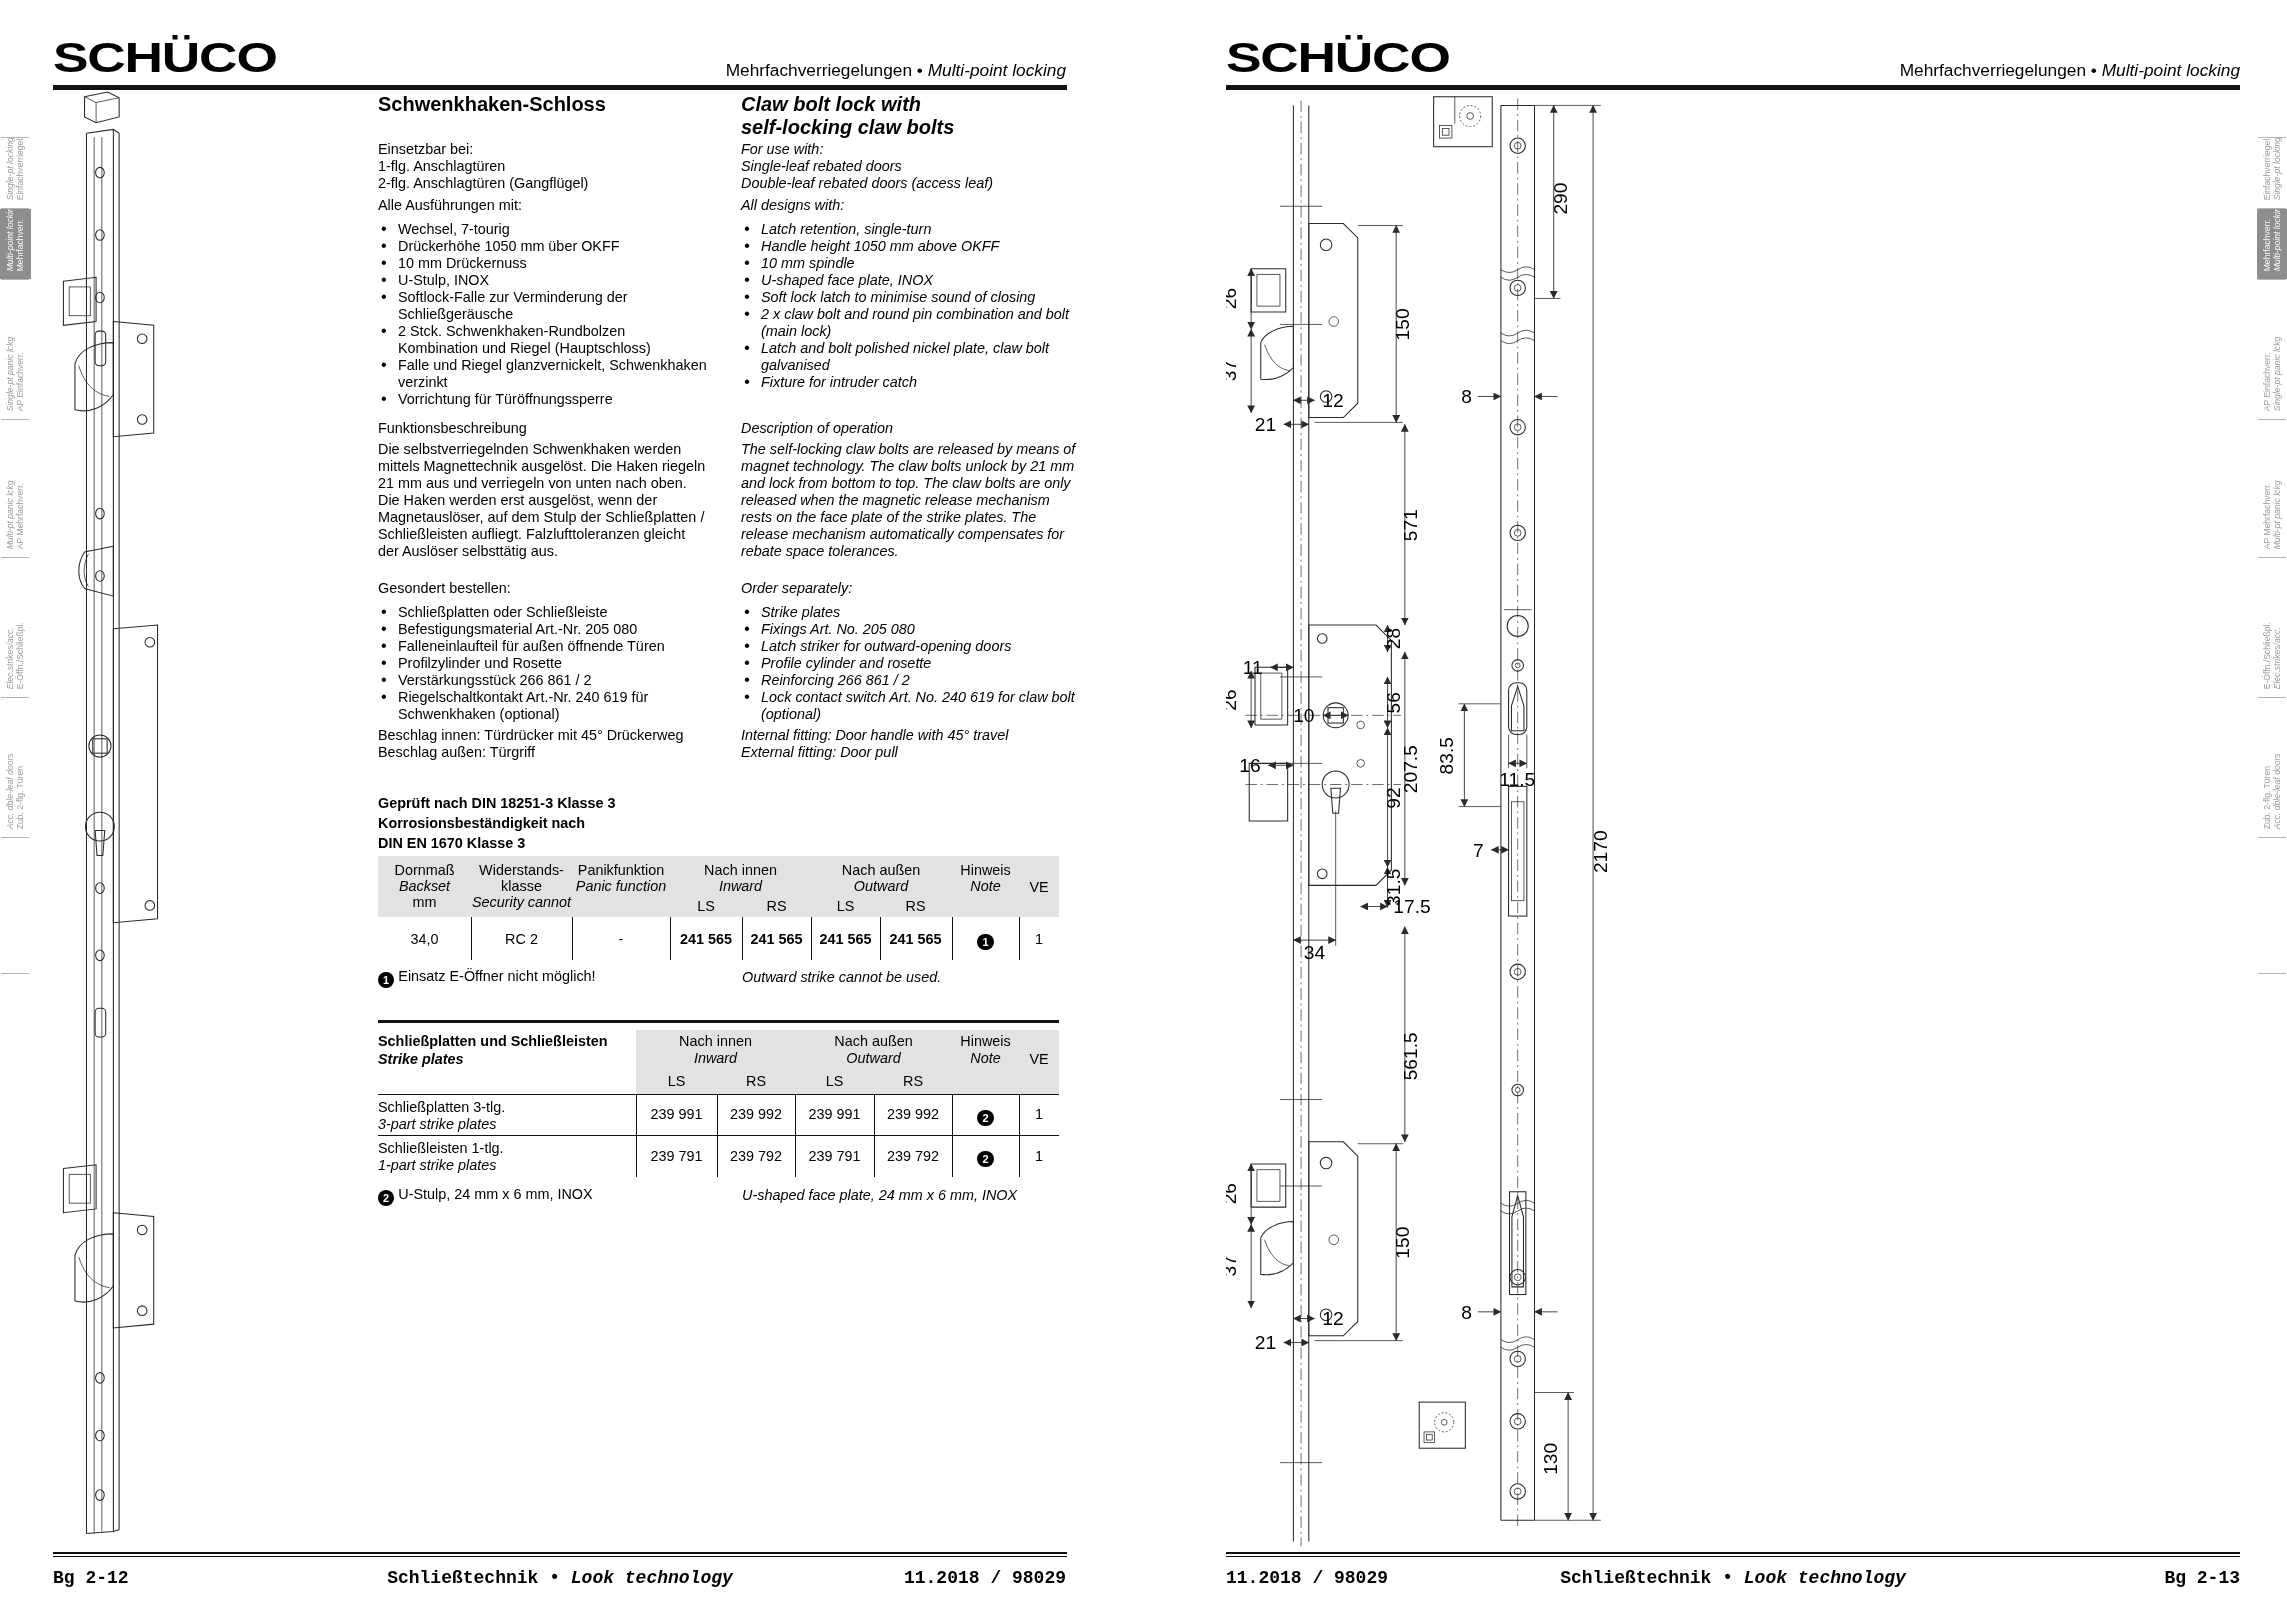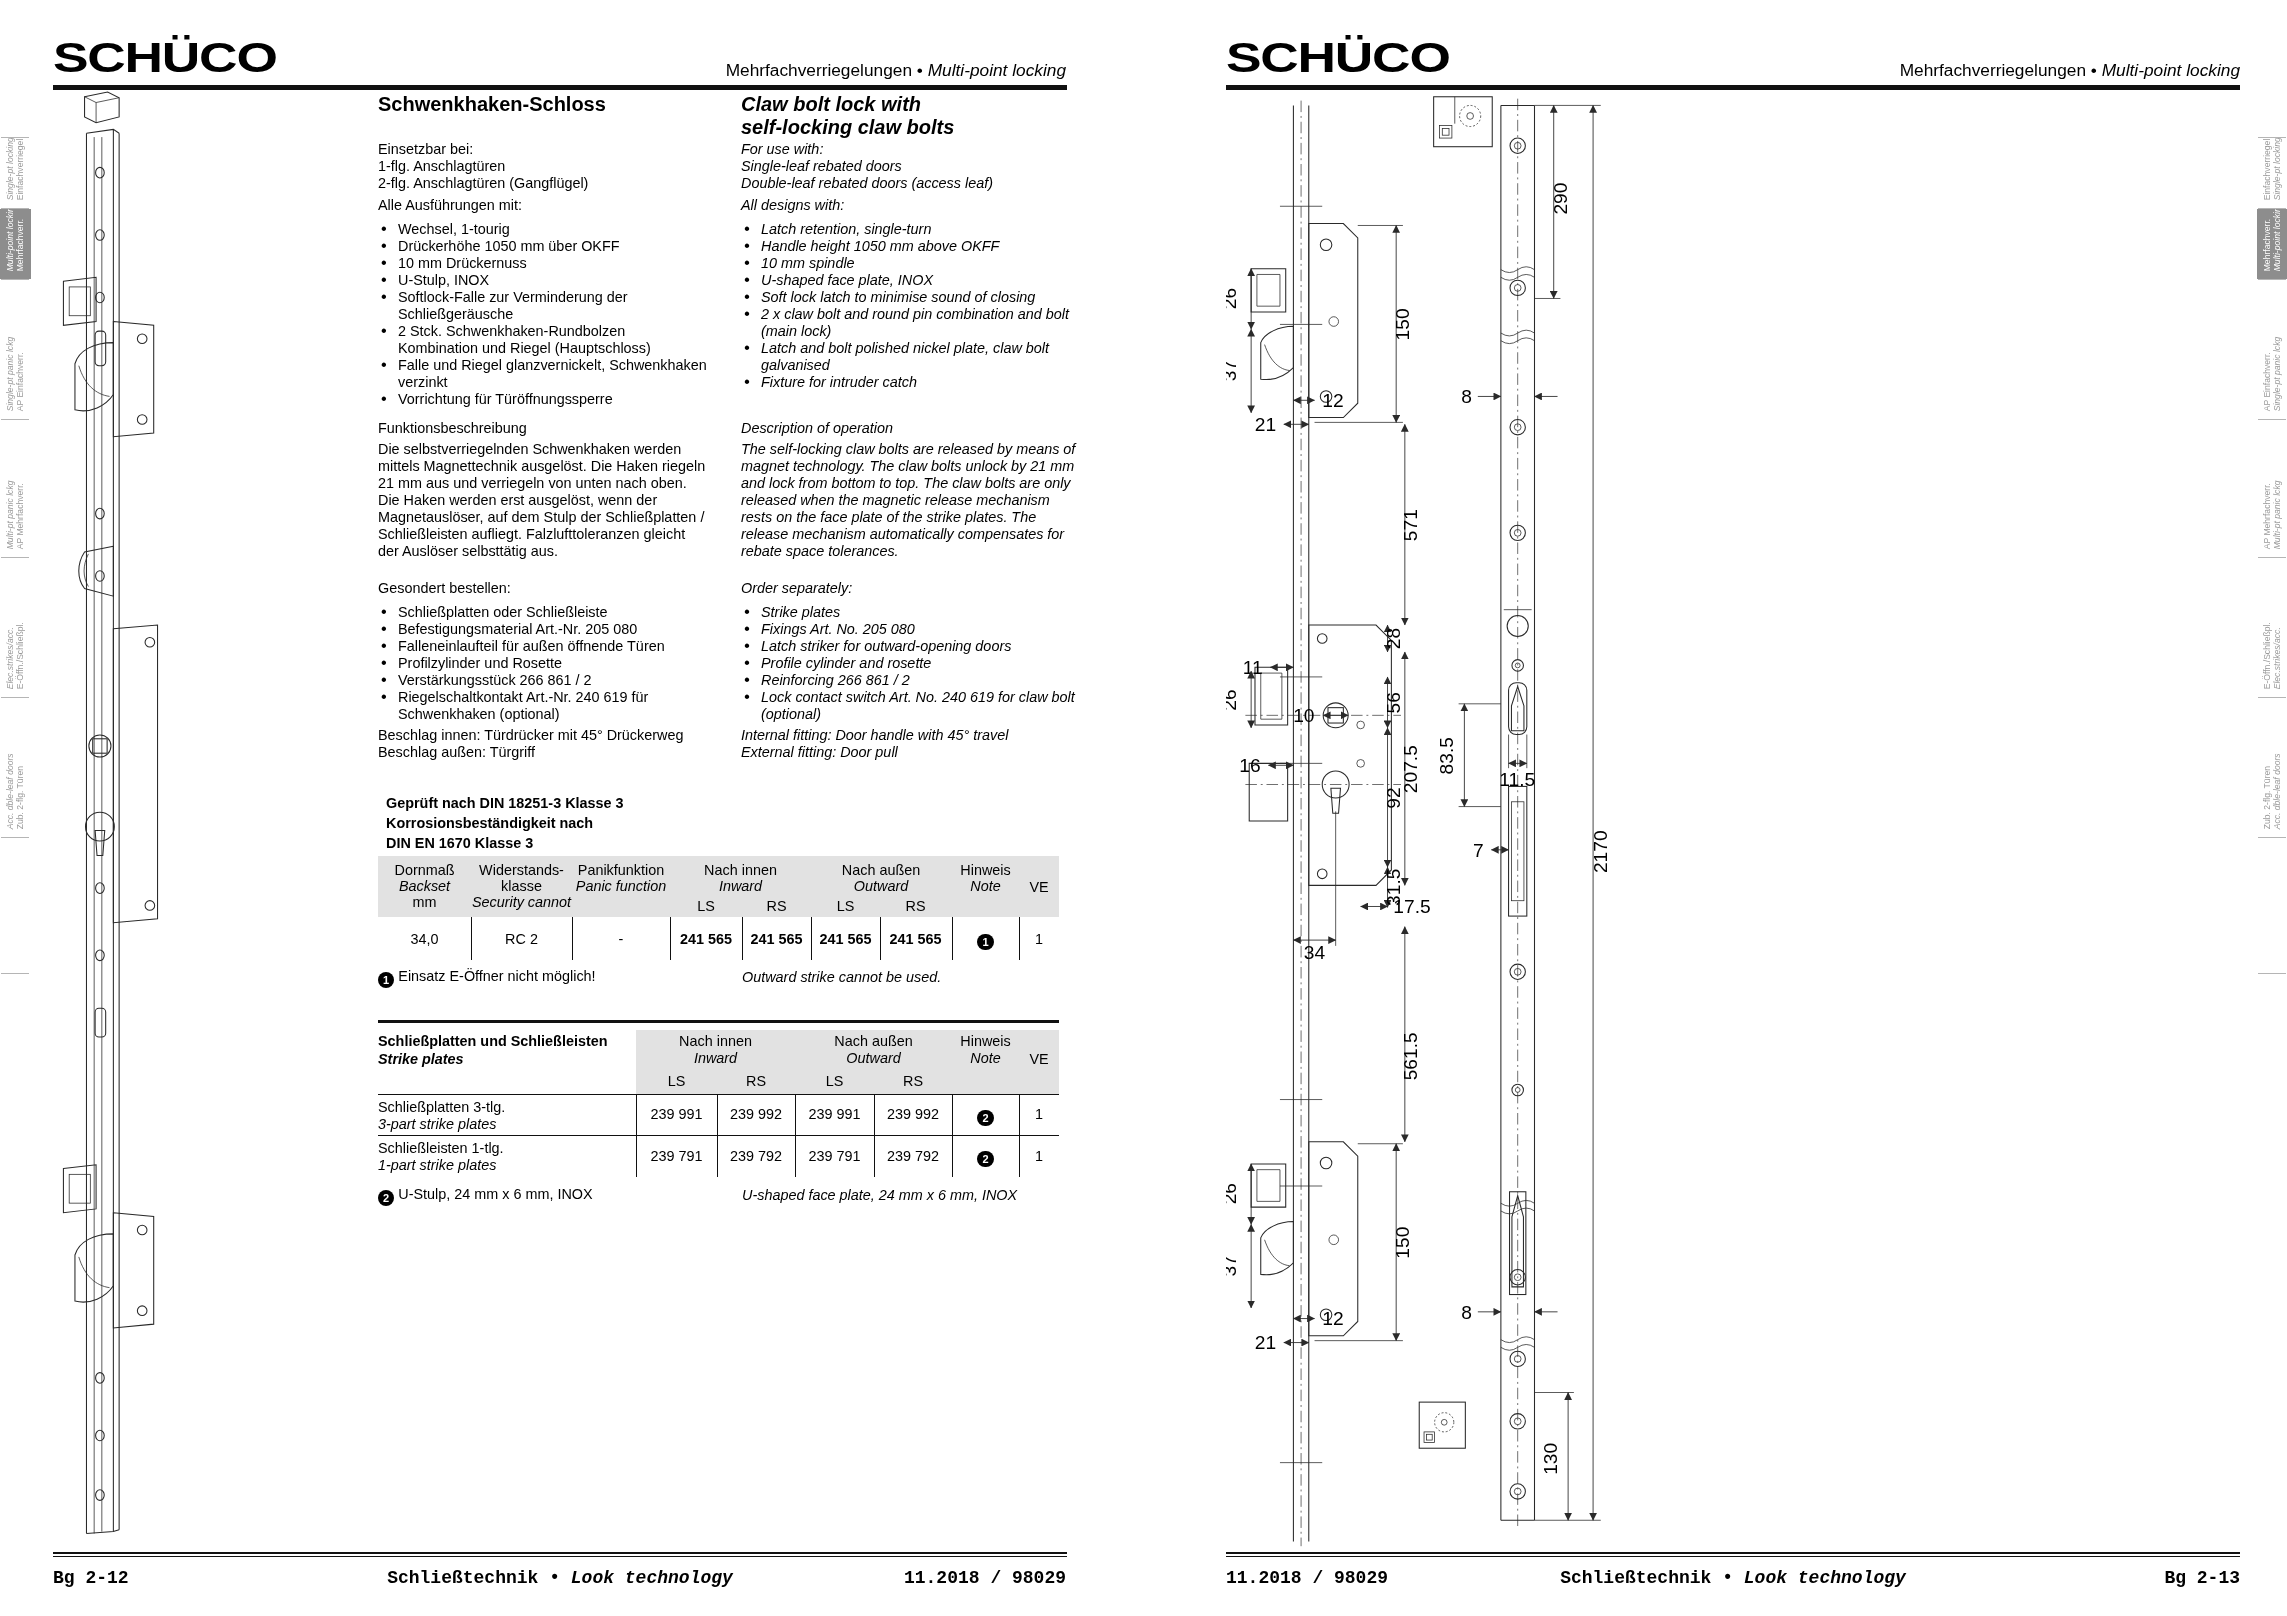--- a/index.html
+++ b/index.html
@@ -15,21 +15,21 @@
   .hrule{position:absolute;top:85px;height:4.8px;background:#111;}
   .frule{position:absolute;top:1552px;height:1.9px;border-top:2.9px solid #111;border-bottom:1px solid #111;}
   .ftxt{position:absolute;top:1568px;font-size:18px;font-weight:bold;white-space:nowrap;font-family:Liberation Mono, monospace;}
   
   .col{position:absolute;top:0;font-size:14.4px;line-height:17px;}
   .sec{position:absolute;left:0;right:0;}
   .title{font-size:20px;line-height:22.6px;font-weight:bold;}
   ul.bl{list-style:none;margin:0;padding:0;}
   ul.bl li{position:relative;padding-left:20px;}
   ul.bl li::before{content:"\2022";position:absolute;left:2.9px;top:-1px;font-size:16.3px;}
-  .tested{font-weight:bold;line-height:20px;margin-left:8px;}
+  .tested{font-weight:bold;line-height:20px;}
   
   .tbl{position:absolute;font-size:14.4px;}
   .band{position:absolute;background:#e2e2e2;}
   .cell{position:absolute;text-align:center;white-space:nowrap;}
   .lcell{position:absolute;white-space:nowrap;}
   .tv{position:absolute;width:1px;background:#111;}
   .th{position:absolute;height:1px;background:#111;}
   .thick{position:absolute;height:2.9px;background:#111;}
   .badge{display:inline-flex;width:16.3px;height:16.3px;border-radius:50%;background:#000;color:#fff;
          font-size:11px;font-weight:bold;align-items:center;justify-content:center;vertical-align:-2.9px;}
@@ -125,21 +125,21 @@
     <div class="sec title" style="top:93px">
       <div>Schwenkhaken-Schloss</div>
     </div>
     <div class="sec" style="top:141px">
       <div>Einsetzbar bei:</div>
       <div>1-flg. Anschlagtüren</div>
       <div>2-flg. Anschlagtüren (Gangflügel)</div>
     </div>
     <div class="sec" style="top:197px">Alle Ausführungen mit:</div>
     <ul class="bl sec" style="top:221px">
-      <li>Wechsel, 1-tourig</li>
+      <li>Wechsel, 7-tourig</li>
       <li>Drückerhöhe 1050 mm über OKFF</li>
       <li>10 mm Drückernuss</li>
       <li>U-Stulp, INOX</li>
       <li>Softlock-Falle zur Verminderung der Schließgeräusche</li>
       <li>2 Stck. Schwenkhaken-Rundbolzen Kombination und Riegel (Hauptschloss)</li>
       <li>Falle und Riegel glanzvernickelt, Schwenkhaken verzinkt</li>
       <li>Vorrichtung für Türöffnungssperre</li>
     </ul>
     <div class="sec" style="top:420px">Funktionsbeschreibung</div>
     <div class="sec" style="top:441px">Die selbstverriegelnden Schwenkhaken werden mittels Magnettechnik ausgelöst. Die Haken riegeln 21 mm aus und verriegeln von unten nach oben. Die Haken werden erst ausgelöst, wenn der Magnetauslöser, auf dem Stulp der Schließplatten / Schließleisten aufliegt. Falzlufttoleranzen gleicht der Auslöser selbsttätig aus.</div>

